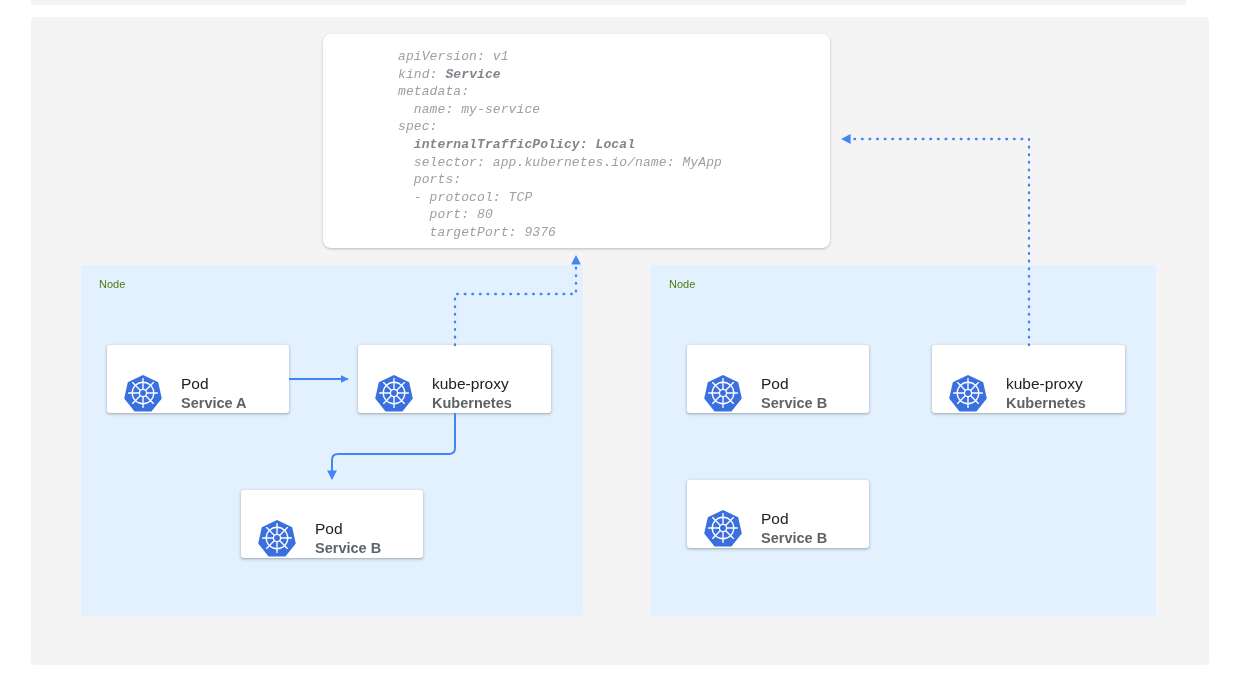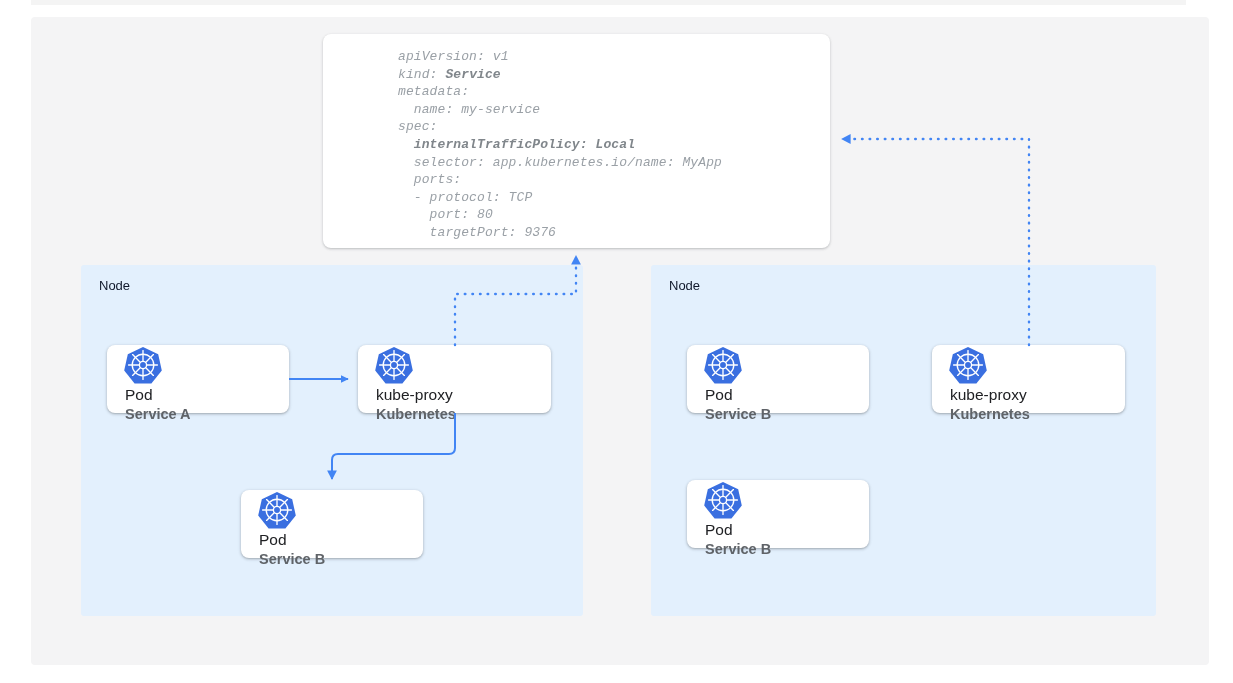--- a/index.html
+++ b/index.html
@@ -32,30 +32,30 @@
     color:#9aa0a6;white-space:pre;letter-spacing:.1px;
   }
   .yaml-text .b{font-weight:bold;color:#80868b;}
 
   
   .node{
     position:absolute;background:#e3f0fd;border-radius:3px;
   }
   .node-label{
     position:absolute;left:18px;top:13px;
-    font-size:13px;color:#0f172a;
+    font-size:11px;color:#4d7c0f;
   }
   #node-left{left:81px;top:265px;width:502px;height:351px;}
   #node-right{left:651px;top:265px;width:505px;height:351px;}
 
   
   .card{
-    position:absolute;background:#ffffff;border-radius:8px;
+    position:absolute;background:#ffffff;border-radius:3px;
     box-shadow:0 1px 2px rgba(60,64,67,.28),0 1px 3px 1px rgba(60,64,67,.12);
-    display:flex;align-items:flex-start;flex-direction:column;
+    display:flex;align-items:flex-end;
   }
   .card .ico{
     width:40px;height:40px;margin-left:16px;flex:0 0 auto;
   }
   .card .txt{margin-left:18px;display:flex;flex-direction:column;justify-content:center;}
   .card .t1{font-size:15.5px;color:#202124;line-height:20px;}
   .card .t2{font-size:14.5px;color:#5f6368;line-height:19px;font-weight:bold;}
 
   #c-pod-a     {left:107px;top:345px;width:182px;height:68px;}
   #c-kproxy-l  {left:358px;top:345px;width:193px;height:68px;}

